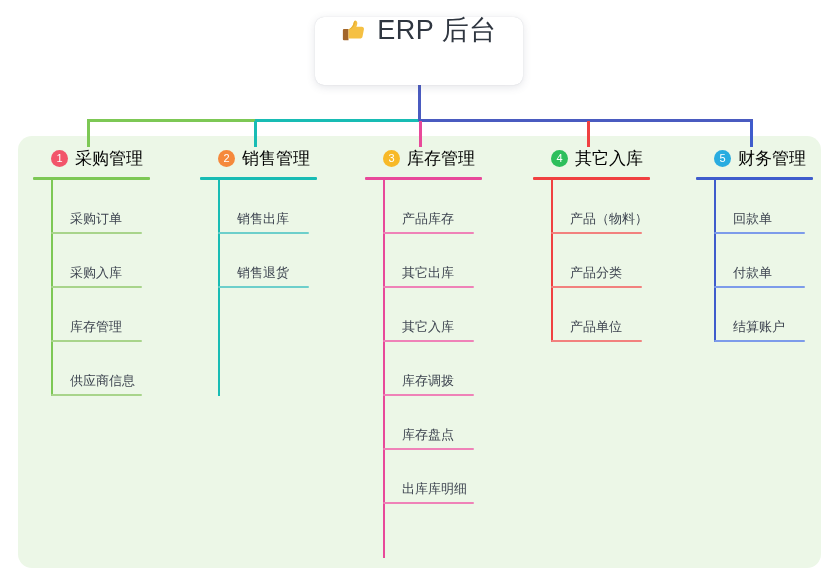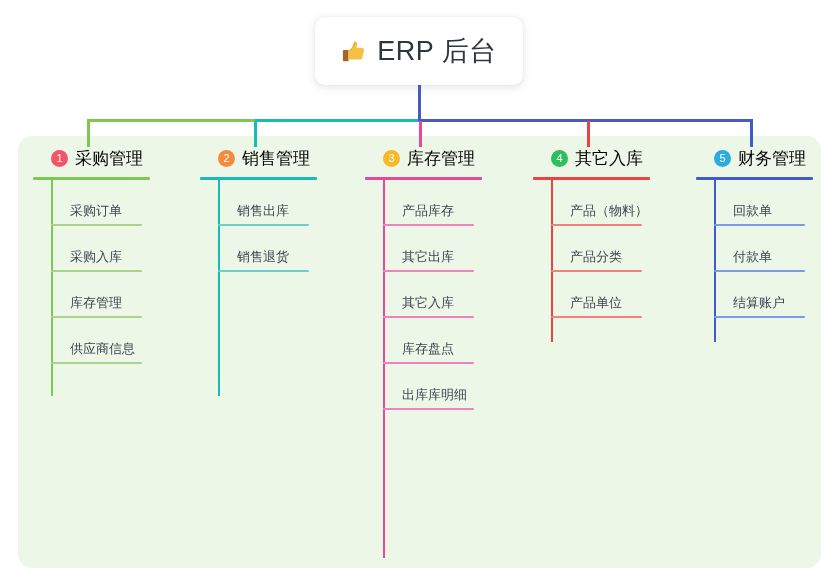--- a/index.html
+++ b/index.html
@@ -26,21 +26,20 @@
   #root-node {
     position: absolute;
     left: 315px;
     top: 17px;
     width: 208px;
     height: 68px;
     background: #ffffff;
     border-radius: 9px;
     box-shadow: 0 2px 9px rgba(80,90,110,0.16), 0 0 1px rgba(80,90,110,0.25);
     display: flex;
-    align-items: center;
     justify-content: center;
     gap: 9px;
     box-sizing: border-box;
   }
   #root-label {
     font-size: 27px;
     color: #2f3640;
     letter-spacing: 0.5px;
     white-space: nowrap;
     line-height: 1;
@@ -113,21 +112,21 @@
     margin-top: 0;
   }
   .spine {
     position: absolute;
     left: 18px;
     top: 0;
     width: 2px;
   }
   .leaf {
     position: relative;
-    height: 46px;
+    height: 54px;
     box-sizing: border-box;
     padding-left: 37px;
   }
   .leaf-label {
     position: absolute;
     left: 37px;
     bottom: 9px;
     font-size: 13px;
     color: #3d4450;
     white-space: nowrap;
@@ -231,20 +230,24 @@
           </div>
           <div class="leaf">
             <span class="leaf-label">其它出库</span>
             <div class="leaf-rule" style="background: rgb(239, 130, 184);"></div>
           </div>
           <div class="leaf">
             <span class="leaf-label">其它入库</span>
             <div class="leaf-rule" style="background: rgb(239, 130, 184);"></div>
           </div>
           <div class="leaf">
+            <span class="leaf-label">库存调拨</span>
+            <div class="leaf-rule" style="background: rgb(239, 130, 184);"></div>
+          </div>
+          <div class="leaf">
             <span class="leaf-label">库存盘点</span>
             <div class="leaf-rule" style="background: rgb(239, 130, 184);"></div>
           </div>
           <div class="leaf">
             <span class="leaf-label">出库库明细</span>
             <div class="leaf-rule" style="background: rgb(239, 130, 184);"></div>
           </div>
         </div>
       </div>
       <div class="column" style="left: 533px;">

